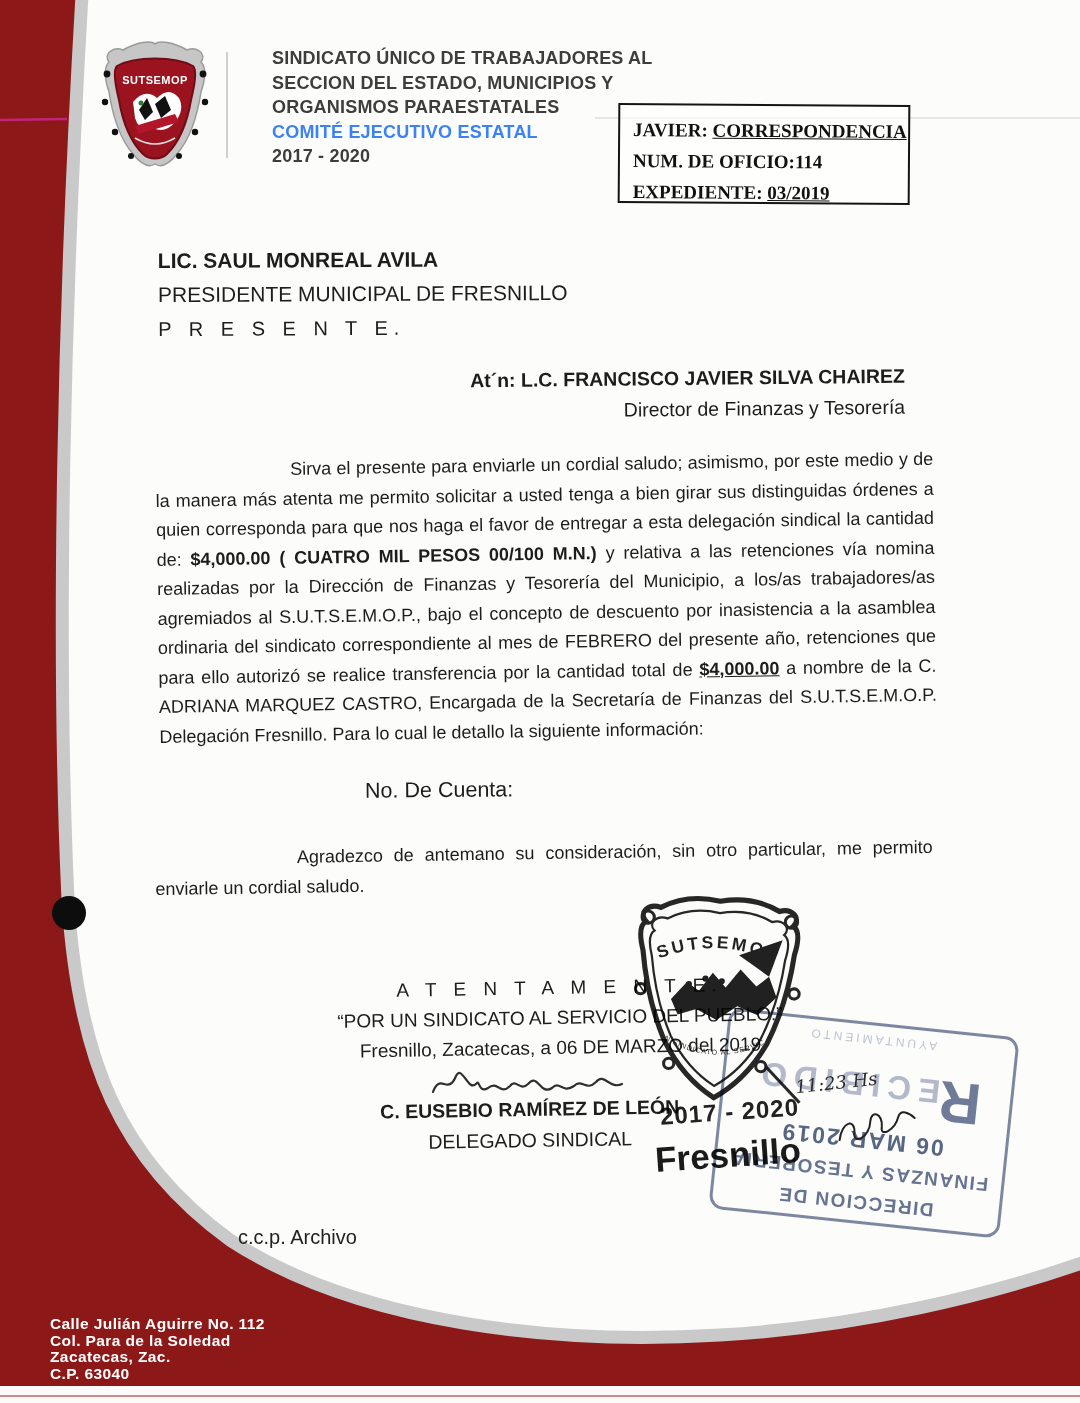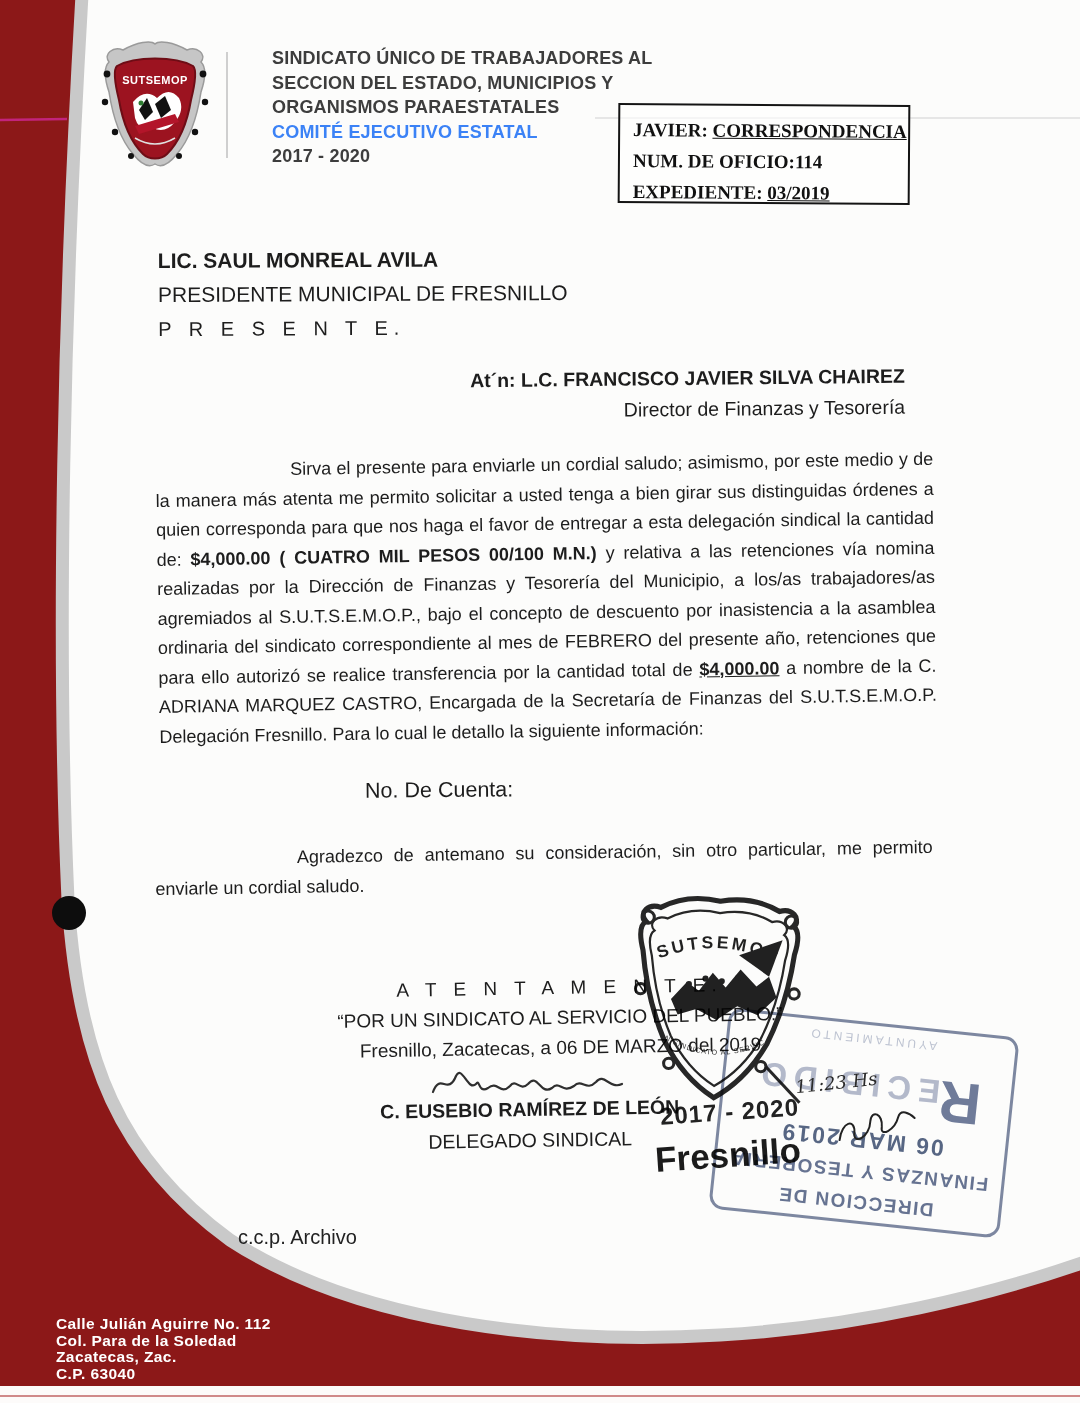--- a/index.html
+++ b/index.html
@@ -70,21 +70,21 @@
   #rcv .word .rest{font-size:33px;letter-spacing:7px;color:rgba(120,132,165,.55);font-weight:bold;}
   #rcv .office{font-size:12px;letter-spacing:3px;color:rgba(130,142,172,.5);}
   #time-note{left:795px;top:1072px;z-index:3;font-family:"DejaVu Serif",serif;font-style:italic;
              font-size:18px;color:#2a2a2a;transform:rotate(-6deg);}
   #rcv-scribble{left:832px;top:1106px;z-index:3;transform:rotate(-12deg);}
 
   
   #hole{left:52px;top:896px;width:34px;height:34px;border-radius:50%;background:#0d0d0d;z-index:3;}
 
   
-  #footer-left{left:56px;top:1316px;z-index:2;color:#fff;font-weight:bold;font-size:15.5px;
+  #footer-left{left:50px;top:1316px;z-index:2;color:#fff;font-weight:bold;font-size:15.5px;
                line-height:16.5px;letter-spacing:.4px;}
   #footer-right{right:28px;top:1322px;z-index:2;color:#f6ecec;font-weight:bold;font-size:15.5px;
                 line-height:16.5px;text-align:right;letter-spacing:.4px;}
 </style>
 </head>
 <body>
 
 <div class="page">
 
   <svg id="bg" class="abs" width="1080" height="1403" viewBox="0 0 1080 1403">

